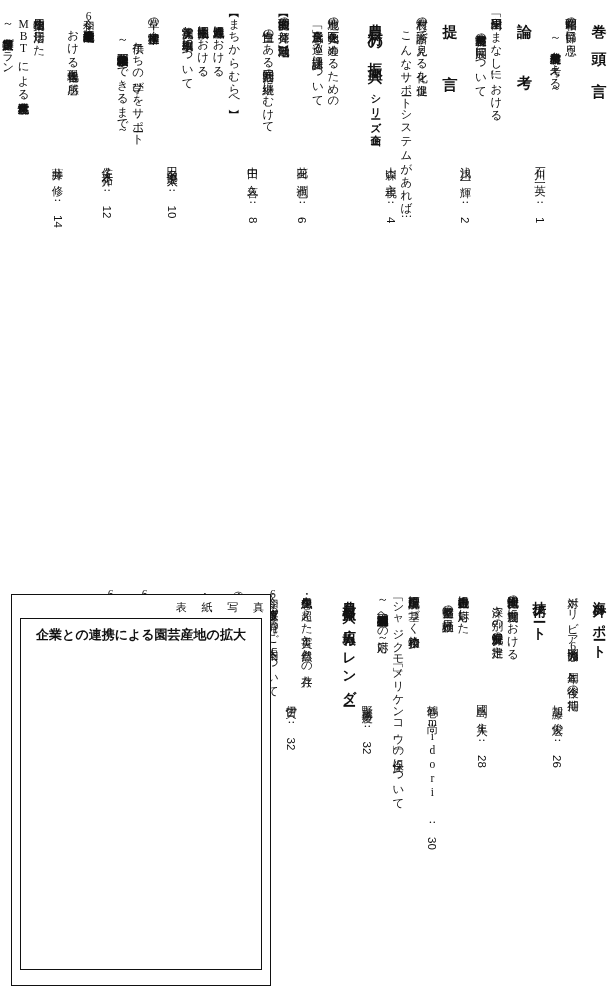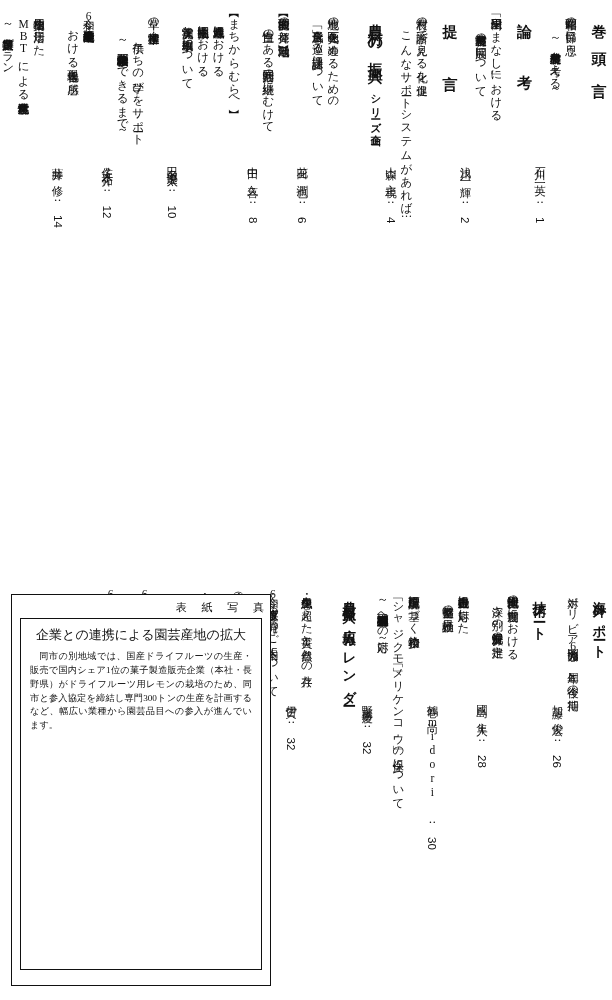--- a/index.html
+++ b/index.html
@@ -139,21 +139,21 @@
     border: 1px solid #111;
     margin: 0 8px 8px 8px;
     height: 352px;
     box-sizing: border-box;
     padding: 7px 9px;
     overflow: hidden;
   }
   .cover-h {
     text-align: center;
     font-size: 13px;
-    font-weight: normal;
+    font-weight: bold;
     line-height: 1.4;
     margin-bottom: 6px;
   }
   .cover-p {
     font-size: 9.2px;
     line-height: 1.5;
     text-align: justify;
     margin: 0 0 6px 0;
     text-indent: 1em;
   }
@@ -473,20 +473,19 @@
           <span class="entry-body pagenum">42</span>
         </div>
       </div>
 
     </div>
 
     <div class="cover-box">
       <div class="cover-title-band">表 紙 写 真</div>
       <div class="cover-inner">
         <div class="cover-h">企業との連携による園芸産地の拡大</div>
-        <p class="cover-p">同市の別地域では、国産ドライフルーツの生産・販売で国内シェア1位の菓子製造販売企業（本社・長野県）がドライフルーツ用レモンの栽培のため、同市と参入協定を締結し専門300トンの生産を計画するなど、幅広い業種から園芸品目への参入が進んでいます。</p>
 
       </div>
     </div>
 
   </div>
 
 </div>
 
 </body></html>

